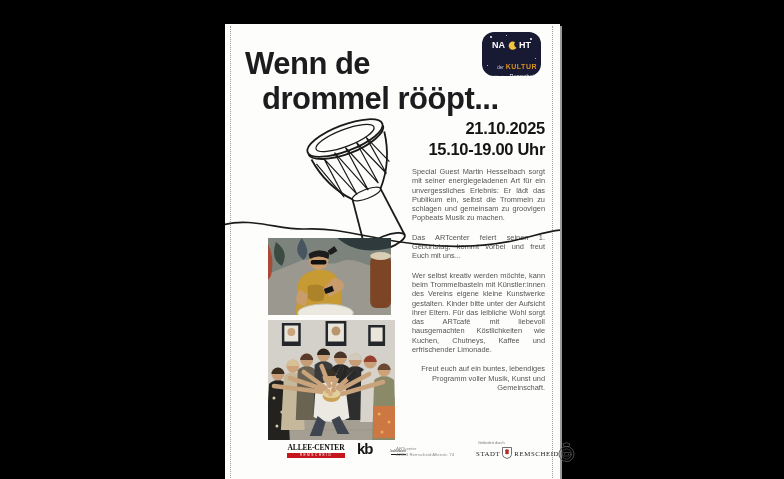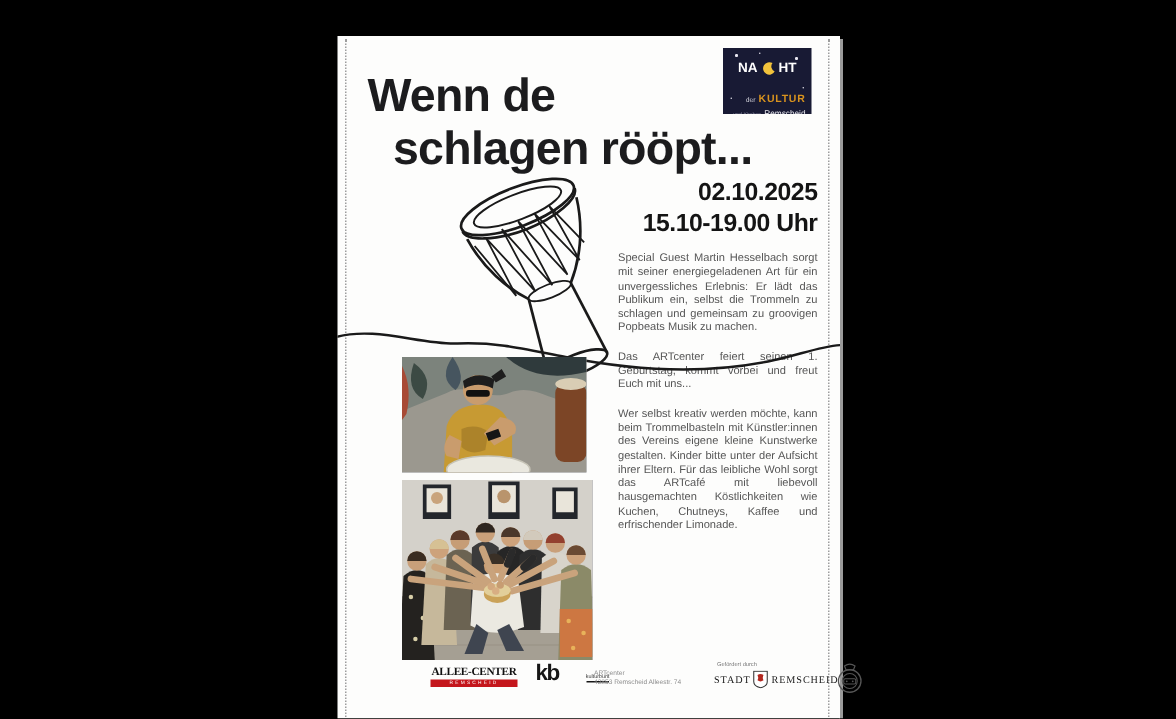--- a/index.html
+++ b/index.html
@@ -12,21 +12,21 @@
   .perf-right{right:7px;}
 
   
   .title-line{position:absolute;font-weight:bold;color:#1c1c1e;font-size:31px;
               letter-spacing:-0.5px;white-space:nowrap;}
   .title-1{left:20px;top:22px;}
   .title-2{left:37px;top:57px;}
 
   
   .nacht{position:absolute;left:257px;top:8px;width:59px;height:44px;background:#181a34;
-         color:#fff;overflow:hidden;}
+         color:#fff;overflow:hidden;border-radius:12px;}
   .nacht .star{position:absolute;background:#e8e6f0;border-radius:50%;}
   .nacht-row1{position:absolute;left:0;right:0;top:9px;display:flex;justify-content:center;
               align-items:center;gap:2.5px;font-weight:bold;font-size:9px;line-height:9px;}
   .nacht-row2{position:absolute;left:0;right:4px;top:23px;text-align:right;}
   .nacht-row2 .der{font-size:4.5px;color:#cfcfd8;margin-right:2px;}
   .nacht-row2 .kultur{font-size:7px;font-weight:bold;color:#d7921e;letter-spacing:.5px;}
   .nacht-row3{position:absolute;left:0;right:4px;top:32px;text-align:right;}
   .nacht-row3 .small{font-size:3.5px;color:#9a9ab0;margin-right:2px;}
   .nacht-row3 .city{font-size:5.5px;color:#e8e8ee;}
   .moon{display:block;width:9px;height:9px;}
@@ -67,21 +67,21 @@
 </style>
 </head>
 <body>
 
 <div class="stage">
   <div class="poster">
     <div class="perf perf-left"></div>
     <div class="perf perf-right"></div>
 
     <div class="title-line title-1">Wenn de</div>
-    <div class="title-line title-2">schlagen rööpt...</div>
+    <div class="title-line title-2">drommel rööpt...</div>
 
     <div class="nacht">
       <span class="star" style="left:8px;top:4px;width:1.5px;height:1.5px;"></span>
       <span class="star" style="left:48px;top:6px;width:1.5px;height:1.5px;"></span>
       <span class="star" style="left:24px;top:3px;width:1px;height:1px;"></span>
       <span class="star" style="left:53px;top:26px;width:1px;height:1px;"></span>
       <span class="star" style="left:5px;top:33px;width:1px;height:1px;"></span>
       <div class="nacht-row1">
         <span>NA</span>
         <svg class="moon" viewBox="0 0 10 10">
@@ -91,21 +91,21 @@
       </div>
       <div class="nacht-row2">
         <span class="der">der</span><span class="kultur">KULTUR</span>
       </div>
       <div class="nacht-row3">
         <span class="small">und Kirchen</span><span class="city">Remscheid</span>
       </div>
     </div>
 
     <div class="date-block">
-      <div>02.10.2025</div>
+      <div>21.10.2025</div>
       <div>15.10-19.00 Uhr</div>
     </div>
 
     <svg class="drum-art" viewBox="0 0 335 456">
       <path d="M-2,201 C25,193 55,206 80,205 C105,204 122,208 152,214 C197,223 242,226 287,217 C307,213 324,206 337,206" fill="none" stroke="#1a1a1a" stroke-width="1.6"></path>
       <g transform="translate(120,114) rotate(-21)" fill="none" stroke="#1a1a1a" stroke-width="1.8">
         <ellipse cx="0" cy="0" rx="40" ry="13"></ellipse>
         <ellipse cx="0" cy="0" rx="31" ry="8.5" stroke-width="1.3"></ellipse>
         <path d="M-40,2 C-40,9 -22,16 0,16 C22,16 40,9 40,2"></path>
         <path d="M-39,8 C-36,30 -26,48 -15,60"></path>
@@ -216,20 +216,21 @@
         <circle cx="60" cy="71" r="2.5" fill="#d2a87e"></circle>
         <circle cx="66" cy="70" r="2.5" fill="#c79d72"></circle>
         <circle cx="63" cy="74" r="2.5" fill="#d8ae83"></circle>
       </svg>
     </figure>
 
     <div class="copy">
       <p>Special Guest Martin Hesselbach sorgt mit seiner energiegeladenen Art für ein unvergessliches Erlebnis: Er lädt das Publikum ein, selbst die Trommeln zu schlagen und gemeinsam zu groovigen Popbeats Musik zu machen.</p>
       <p>Das ARTcenter feiert seinen 1. Geburtstag, kommt vorbei und freut Euch mit uns...</p>
       <p>Wer selbst kreativ werden möchte, kann beim Trommelbasteln mit Künstler:innen des Vereins eigene kleine Kunstwerke gestalten. Kinder bitte unter der Aufsicht ihrer Eltern. Für das leibliche Wohl sorgt das ARTcafé mit liebevoll hausgemachten Köstlichkeiten wie Kuchen, Chutneys, Kaffee und erfrischender Limonade.</p>
+      <p class="align-right">Freut euch auf ein buntes, lebendiges Programm voller Musik, Kunst und Gemeinschaft.</p>
     </div>
 
     <div class="footer">
       <div class="allee">
         <div class="allee-name">ALLEE-CENTER</div>
         <div class="allee-bar">REMSCHEID</div>
       </div>
       <div class="kb">
         <span class="kb-mark">kb</span>
         <span class="kb-label">kulturbunt</span>

